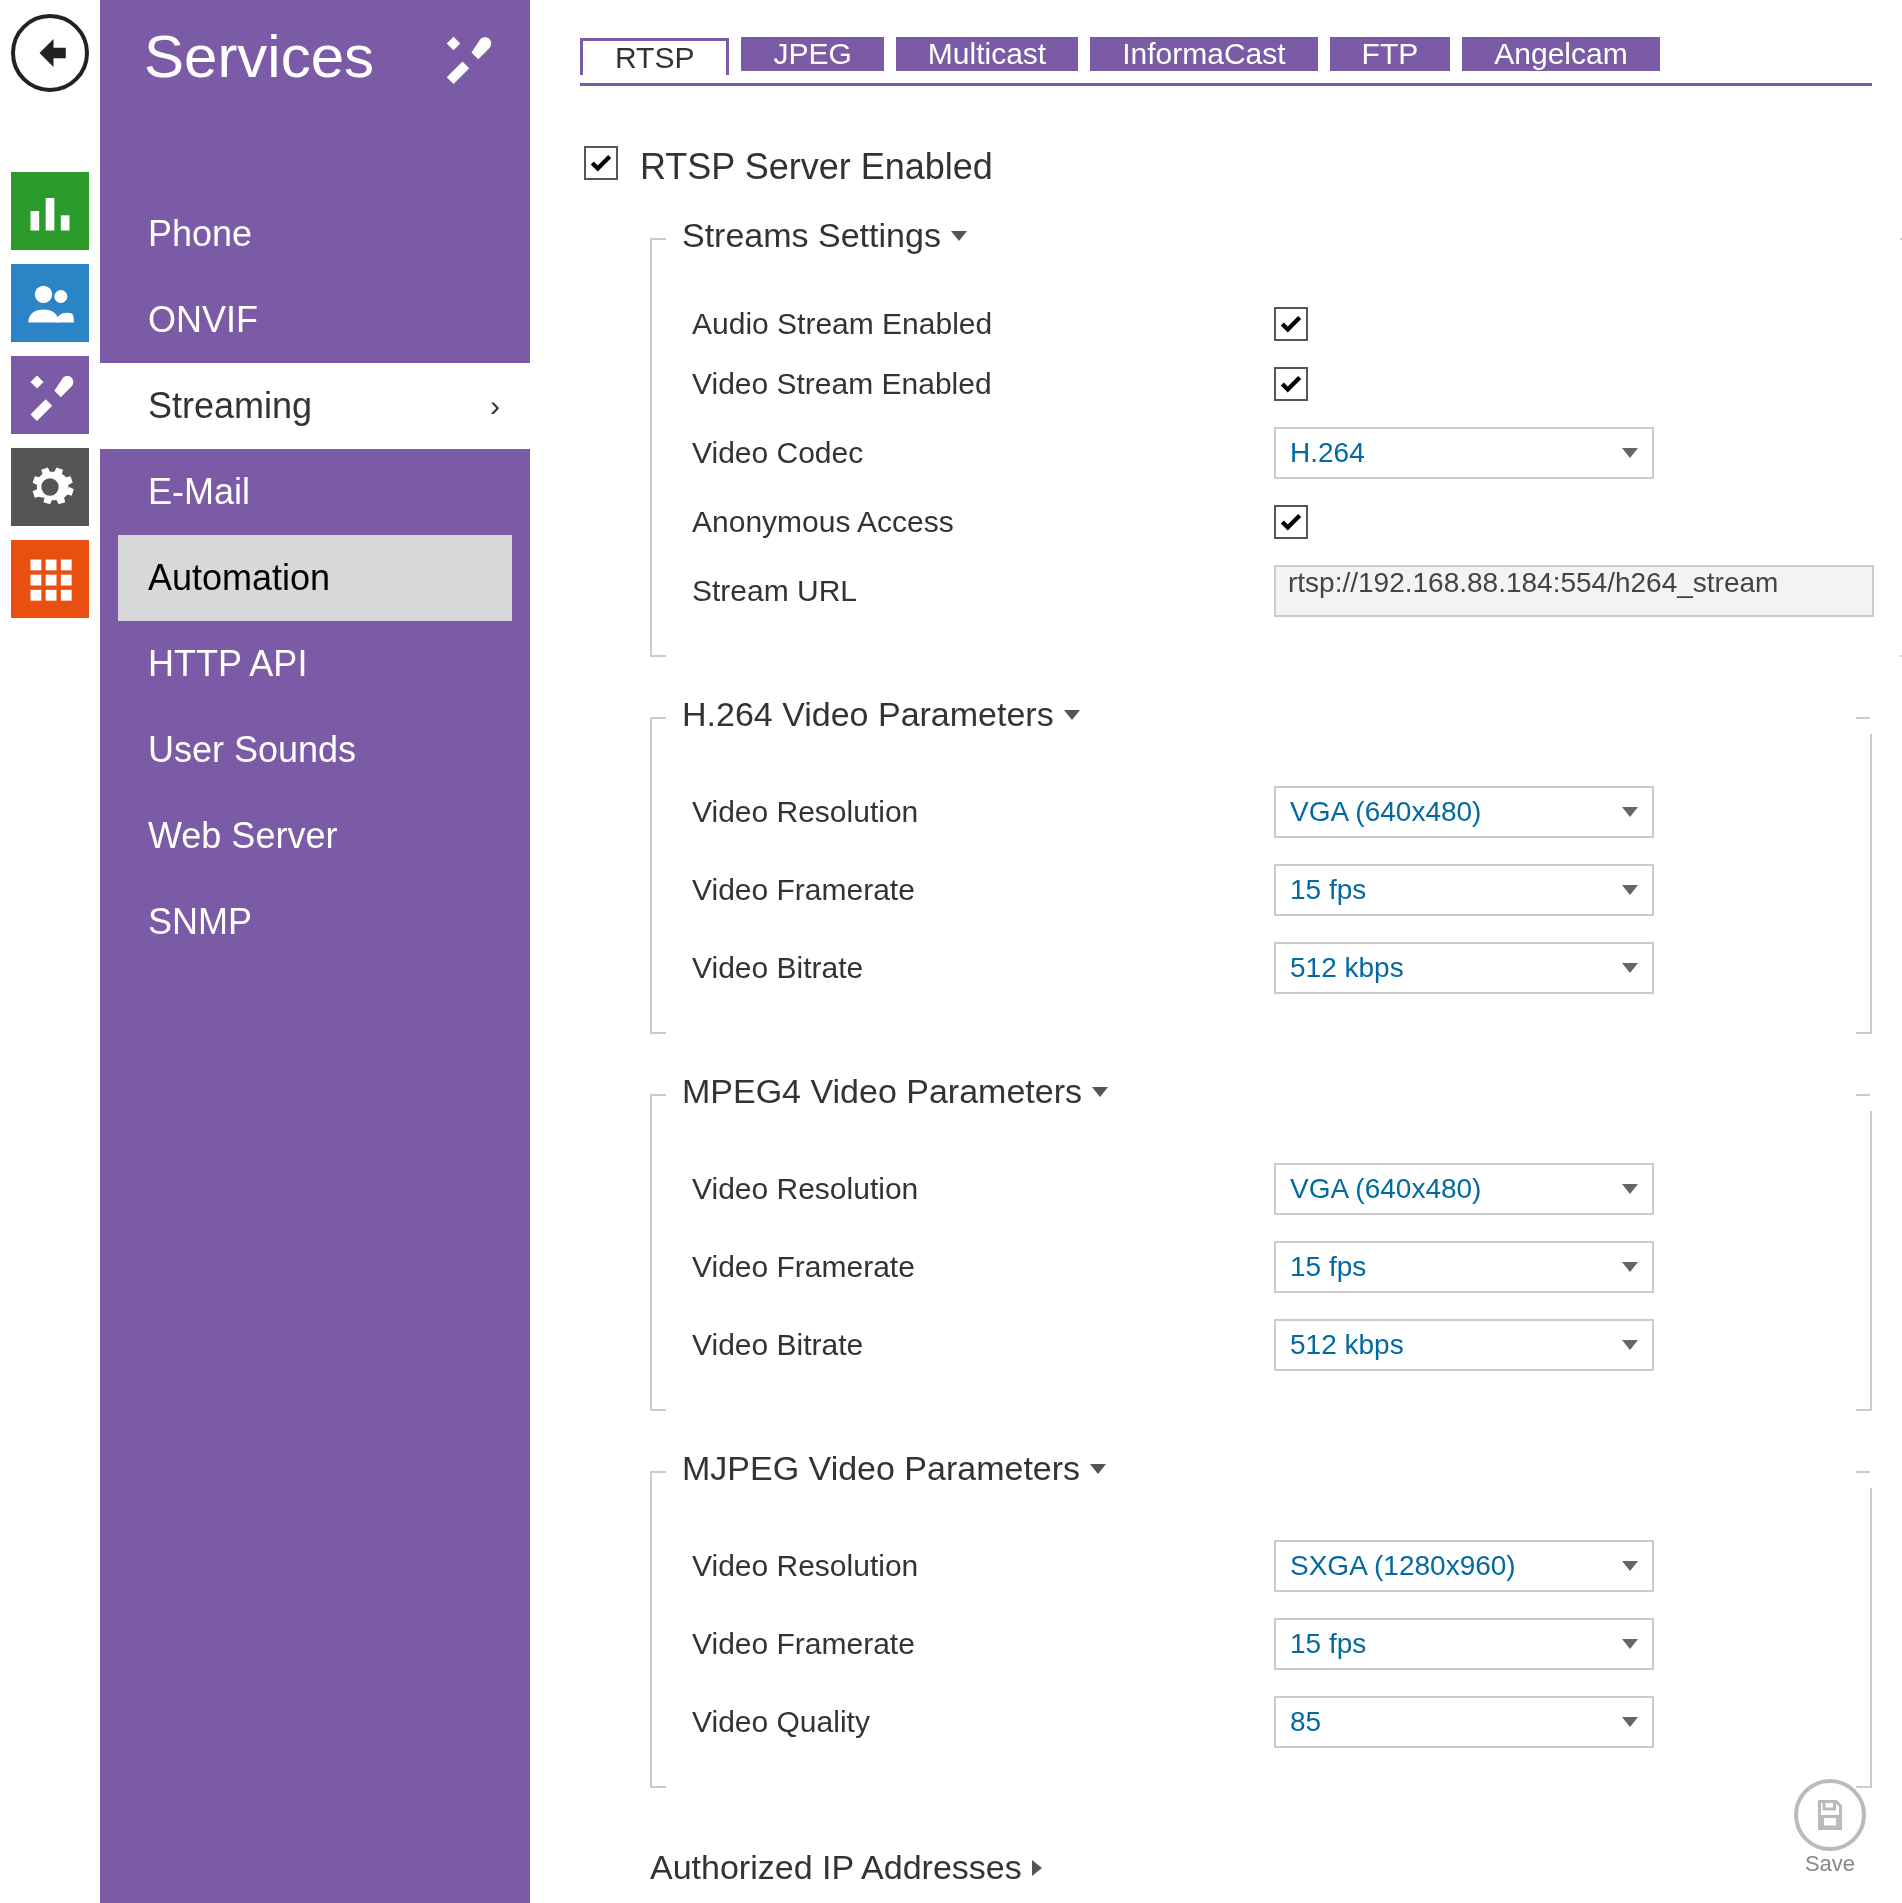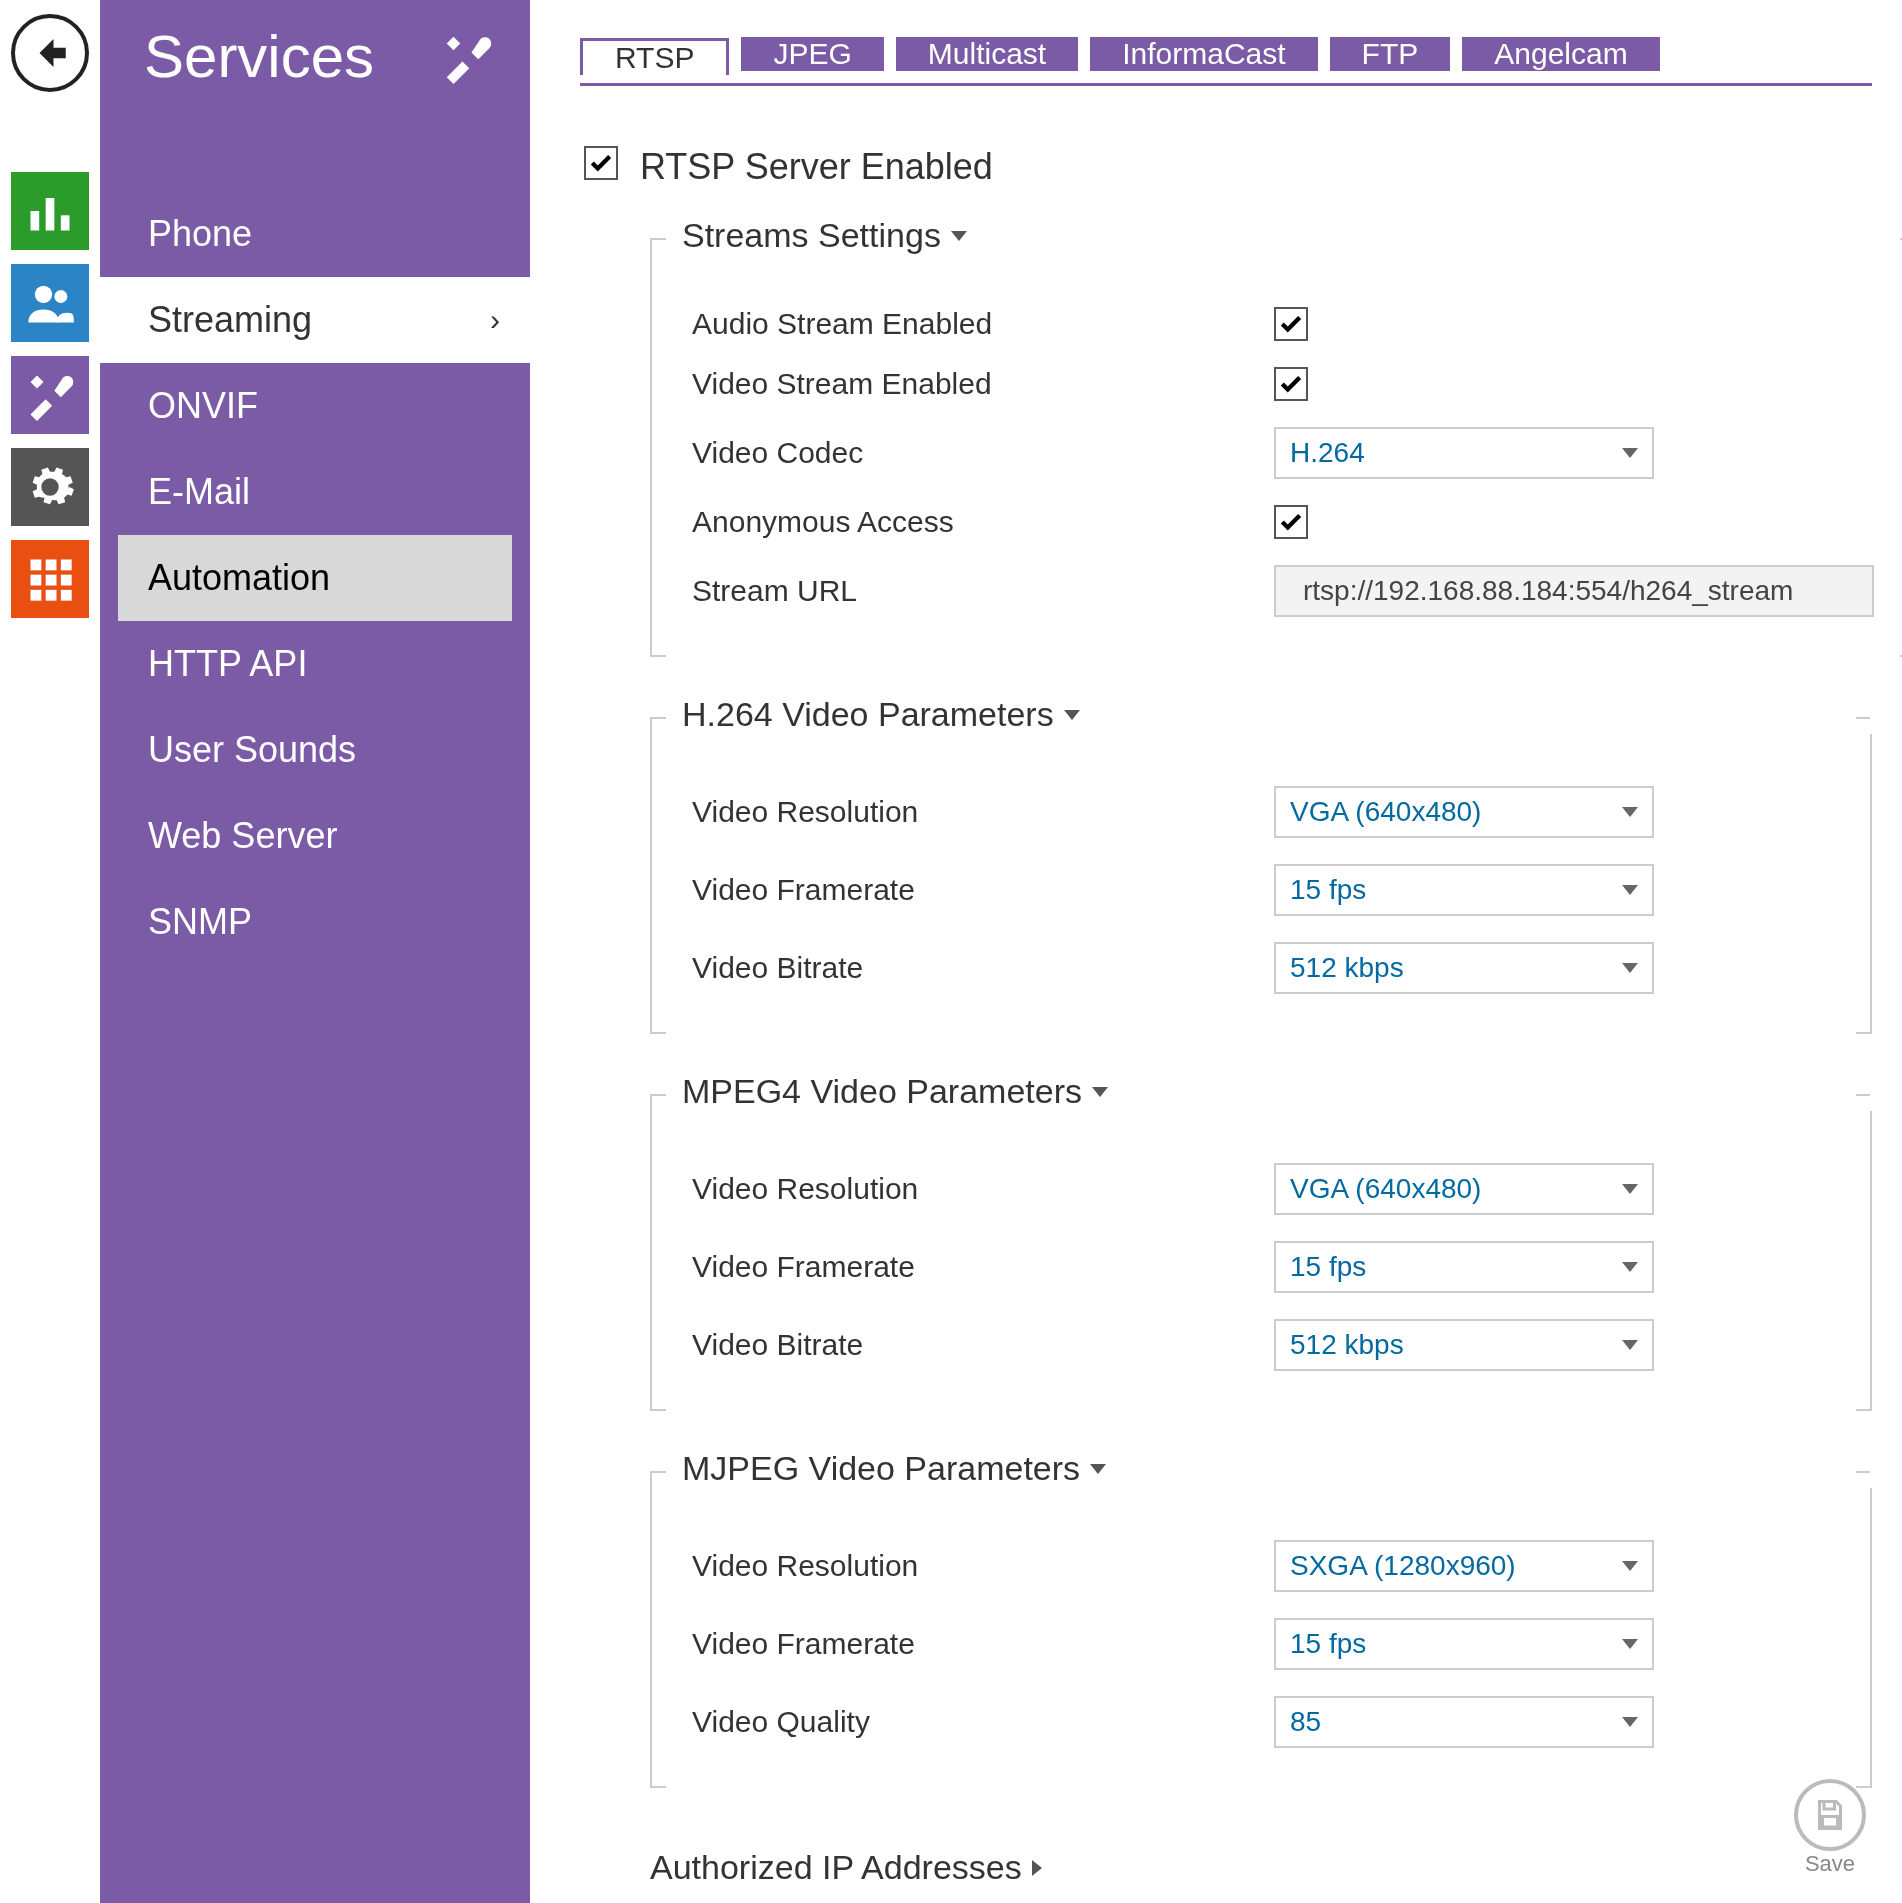--- a/index.html
+++ b/index.html
@@ -52,21 +52,21 @@
   .group-legend { font-size: 34px; font-weight:300; padding: 0 10px; display:flex; align-items:center; gap:10px; cursor:pointer; background:#fff; position:relative; top:-22px; left: 20px; }
   .group-body { padding: 30px 40px 0 40px; display:flex; flex-direction:column; gap: 26px; }
 
   fieldset.collapsed { border:none; padding:0; margin: 0 0 60px 70px; }
   fieldset.collapsed .group-legend { position:static; top:0; left:0; padding-left:0; }
 
   .field-row { display:flex; align-items:center; gap: 22px; }
   .field-label { width: 560px; text-align:left; font-size: 30px; font-weight:300; }
   .select { width: 380px; height: 52px; border: 2px solid #ccc; background:#fff; padding: 0 40px 0 14px; font-size: 28px; font-weight:300; color:#0369a1; position:relative; display:flex; align-items:center; cursor:pointer; }
   .select::after { content:""; position:absolute; right:14px; top:50%; width:0; height:0; border-left:8px solid transparent; border-right:8px solid transparent; border-top:10px solid #666; transform:translateY(-50%); }
-  .readonly { width: 600px; height: 52px; border: 2px solid #ccc; background:#f3f3f3; padding: 0 27px; font-size: 28px; color:#444; display:flex; align-items:center; }
+  .readonly { width: 600px; height: 52px; border: 2px solid #ccc; background:#f3f3f3; padding: 0 12px; font-size: 28px; color:#444; display:flex; align-items:flex-start; }
 
   .caret { width:0; height:0; border-left:8px solid transparent; border-right:8px solid transparent; }
   .caret.down { border-top:10px solid #555; }
   .caret.right { border-left:10px solid #555; border-top:8px solid transparent; border-bottom:8px solid transparent; border-right:none; }
 
   
   .saver { position:absolute; right: 36px; bottom: 26px; display:flex; flex-direction:column; align-items:center; cursor:pointer; }
   .saver-circle { width: 72px; height: 72px; border: 4px solid #bbb; border-radius:50%; display:flex; align-items:center; justify-content:center; }
   .saver-circle svg { width:36px; height:36px; }
   .saver-label { font-size: 22px; color:#888; }
@@ -129,26 +129,26 @@
       <div class="sb-title">Services</div>
       <svg class="sb-tools-icon" viewBox="0 0 24 24">
           <path d="M3 21l7-7 3 3-7 7zm11-11l3 3 5-5c1-1 1-3 0-4s-3-1-4 0z" fill="#fff"></path>
           <path d="M6 3l3 3-3 3-3-3z" fill="#fff"></path>
         </svg>
     </div>
     <div class="sb-nav">
       <div class="sb-item">
           <span>Phone</span>
         </div>
+      <div class="sb-item">
+          <span>ONVIF</span>
+        </div>
       <div class="sb-item active">
           <span>Streaming</span>
           <span class="sb-chevron">›</span>
-        </div>
-      <div class="sb-item">
-          <span>ONVIF</span>
         </div>
       <div class="sb-item">
           <span>E-Mail</span>
         </div>
       <div class="sb-item highlight">
           <span>Automation</span>
         </div>
       <div class="sb-item">
           <span>HTTP API</span>
         </div>

